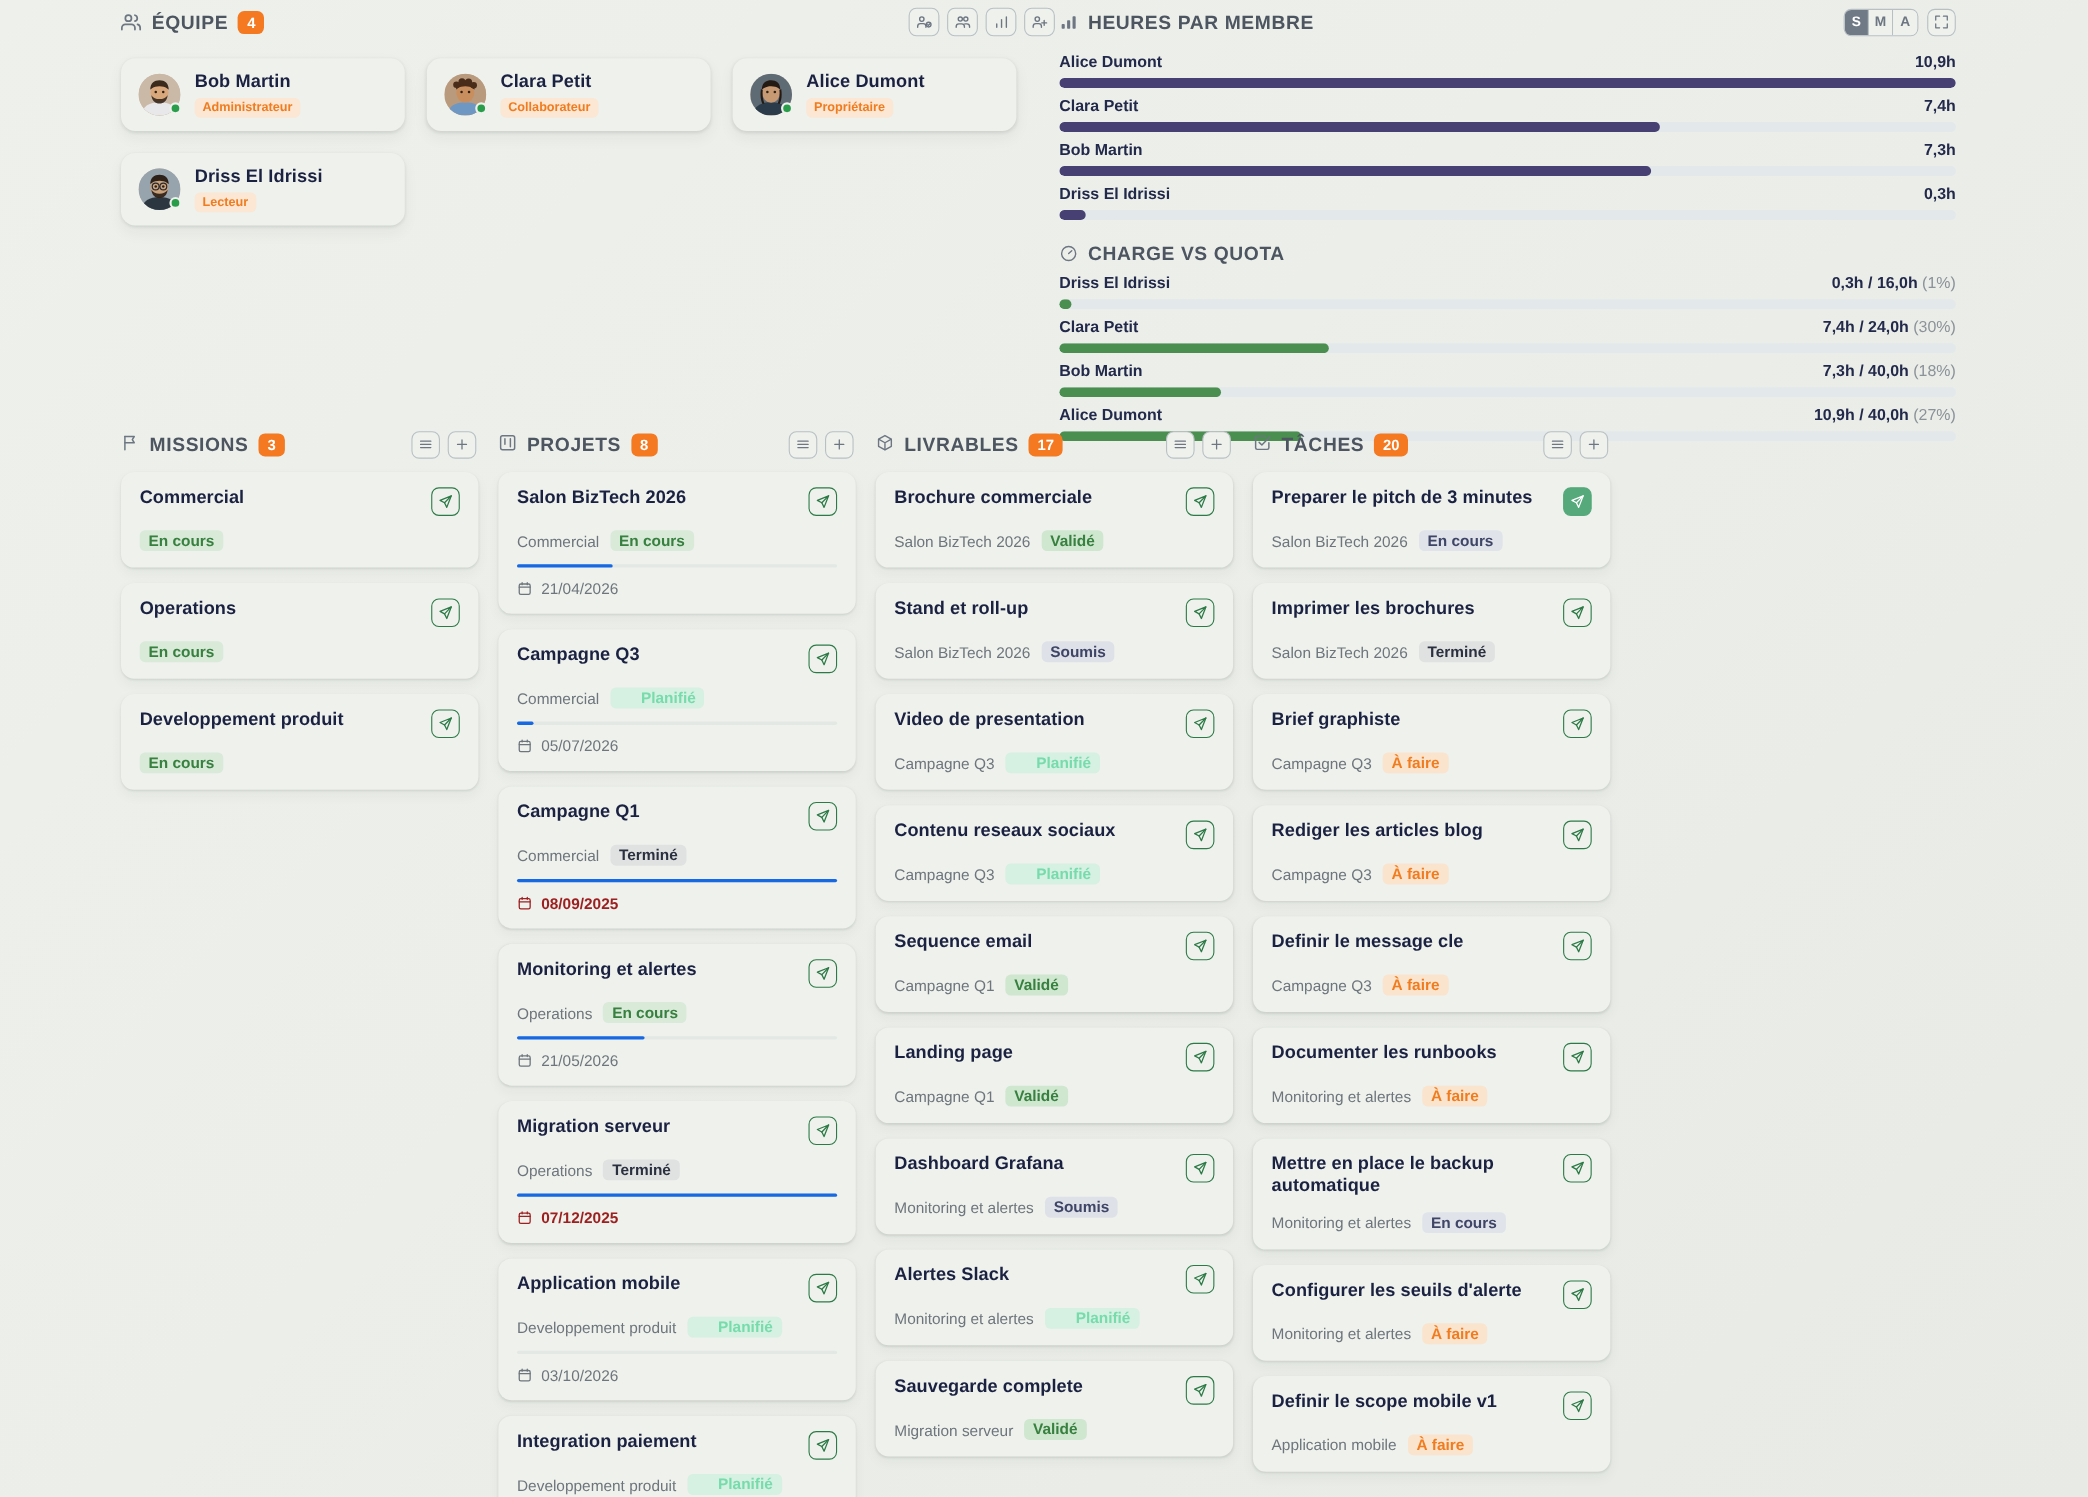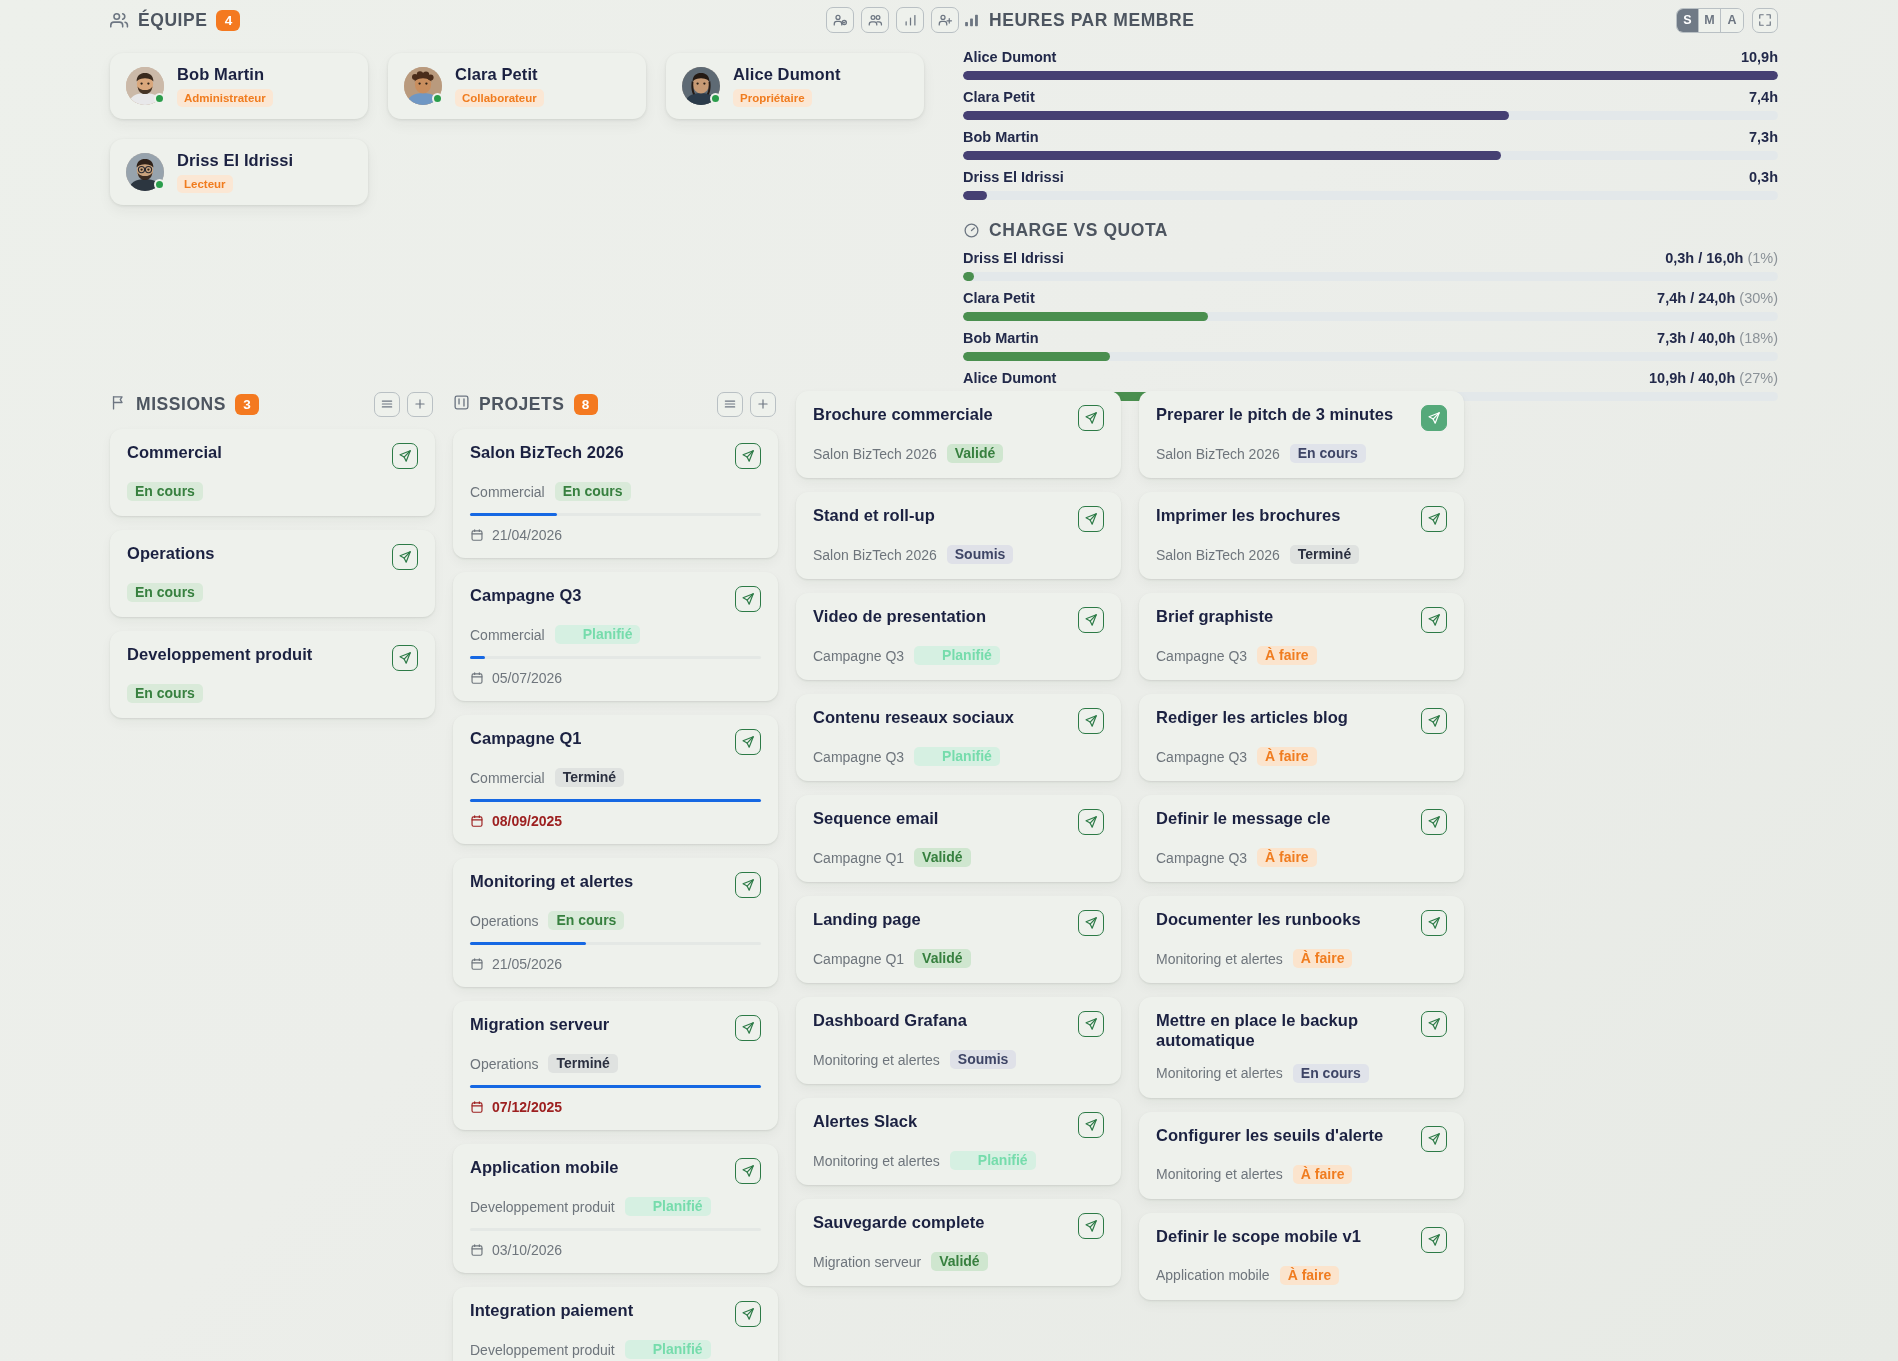--- a/index.html
+++ b/index.html
@@ -669,20 +669,44 @@
           <span class="pill planifie">Planifié</span>
         </div>
         <div class="progress">
             <i style="width:0%"></i>
           </div>
 
       </div>
       </div>
     </div>
     <div class="col">
+    <div class="col-head">
+      <div class="left">
+        <span class="ico sec-title" style="color:#6d7682">
+            <svg width="17" height="17" viewBox="0 0 24 24" fill="none" stroke="currentColor" stroke-width="1.8" stroke-linejoin="round">
+              <path d="M12 2.8l8.2 4.6v9.2L12 21.2 3.8 16.6V7.4z"></path>
+              <path d="M3.8 7.4L12 12l8.2-4.6M12 12v9.2"></path>
+            </svg>
+          </span>
+        <span class="sec-title" style="gap:0">LIVRABLES</span>
+        <span class="count-badge">17</span>
+      </div>
+      <div class="col-actions">
+        <div class="icon-btn sq">
+          <svg width="14" height="14" viewBox="0 0 24 24" fill="none" stroke="currentColor" stroke-width="2" stroke-linecap="round">
+              <path d="M4 7h16M4 12h16M4 17h16"></path>
+            </svg>
+        </div>
+        <div class="icon-btn sq">
+          <svg width="14" height="14" viewBox="0 0 24 24" fill="none" stroke="currentColor" stroke-width="2" stroke-linecap="round">
+              <path d="M12 5v14M5 12h14"></path>
+            </svg>
+        </div>
+      </div>
+    </div>
     <div class="cards">
       <div class="card">
         <div class="card-top">
           <div class="card-title">Brochure commerciale</div>
           <div class="send-btn ">
               <svg width="14" height="14" viewBox="0 0 24 24" fill="none" stroke="currentColor" stroke-width="2" stroke-linecap="round" stroke-linejoin="round">
                 <path d="M21 3L10.5 13.8"></path>
                 <path d="M21 3l-7 18-3.5-7.2L3.5 10z"></path>
               </svg>
             </div>
@@ -817,20 +841,44 @@
         </div>
         <div class="card-meta">
           <span class="meta-proj">Migration serveur</span>
           <span class="pill valide">Validé</span>
         </div>
 
       </div>
       </div>
     </div>
     <div class="col">
+    <div class="col-head">
+      <div class="left">
+        <span class="ico sec-title" style="color:#6d7682">
+            <svg width="17" height="17" viewBox="0 0 24 24" fill="none" stroke="currentColor" stroke-width="1.9" stroke-linecap="round" stroke-linejoin="round">
+              <path d="M20.5 12v6.5a2 2 0 0 1-2 2h-13a2 2 0 0 1-2-2v-13a2 2 0 0 1 2-2H16"></path>
+              <path d="M8 11.5l3.5 3.5L21.5 4.5"></path>
+            </svg>
+          </span>
+        <span class="sec-title" style="gap:0">TÂCHES</span>
+        <span class="count-badge">20</span>
+      </div>
+      <div class="col-actions">
+        <div class="icon-btn sq">
+          <svg width="14" height="14" viewBox="0 0 24 24" fill="none" stroke="currentColor" stroke-width="2" stroke-linecap="round">
+              <path d="M4 7h16M4 12h16M4 17h16"></path>
+            </svg>
+        </div>
+        <div class="icon-btn sq">
+          <svg width="14" height="14" viewBox="0 0 24 24" fill="none" stroke="currentColor" stroke-width="2" stroke-linecap="round">
+              <path d="M12 5v14M5 12h14"></path>
+            </svg>
+        </div>
+      </div>
+    </div>
     <div class="cards">
       <div class="card">
         <div class="card-top">
           <div class="card-title">Preparer le pitch de 3 minutes</div>
           <div class="send-btn filled">
               <svg width="14" height="14" viewBox="0 0 24 24" fill="none" stroke="currentColor" stroke-width="2" stroke-linecap="round" stroke-linejoin="round">
                 <path d="M21 3L10.5 13.8"></path>
                 <path d="M21 3l-7 18-3.5-7.2L3.5 10z"></path>
               </svg>
             </div>

